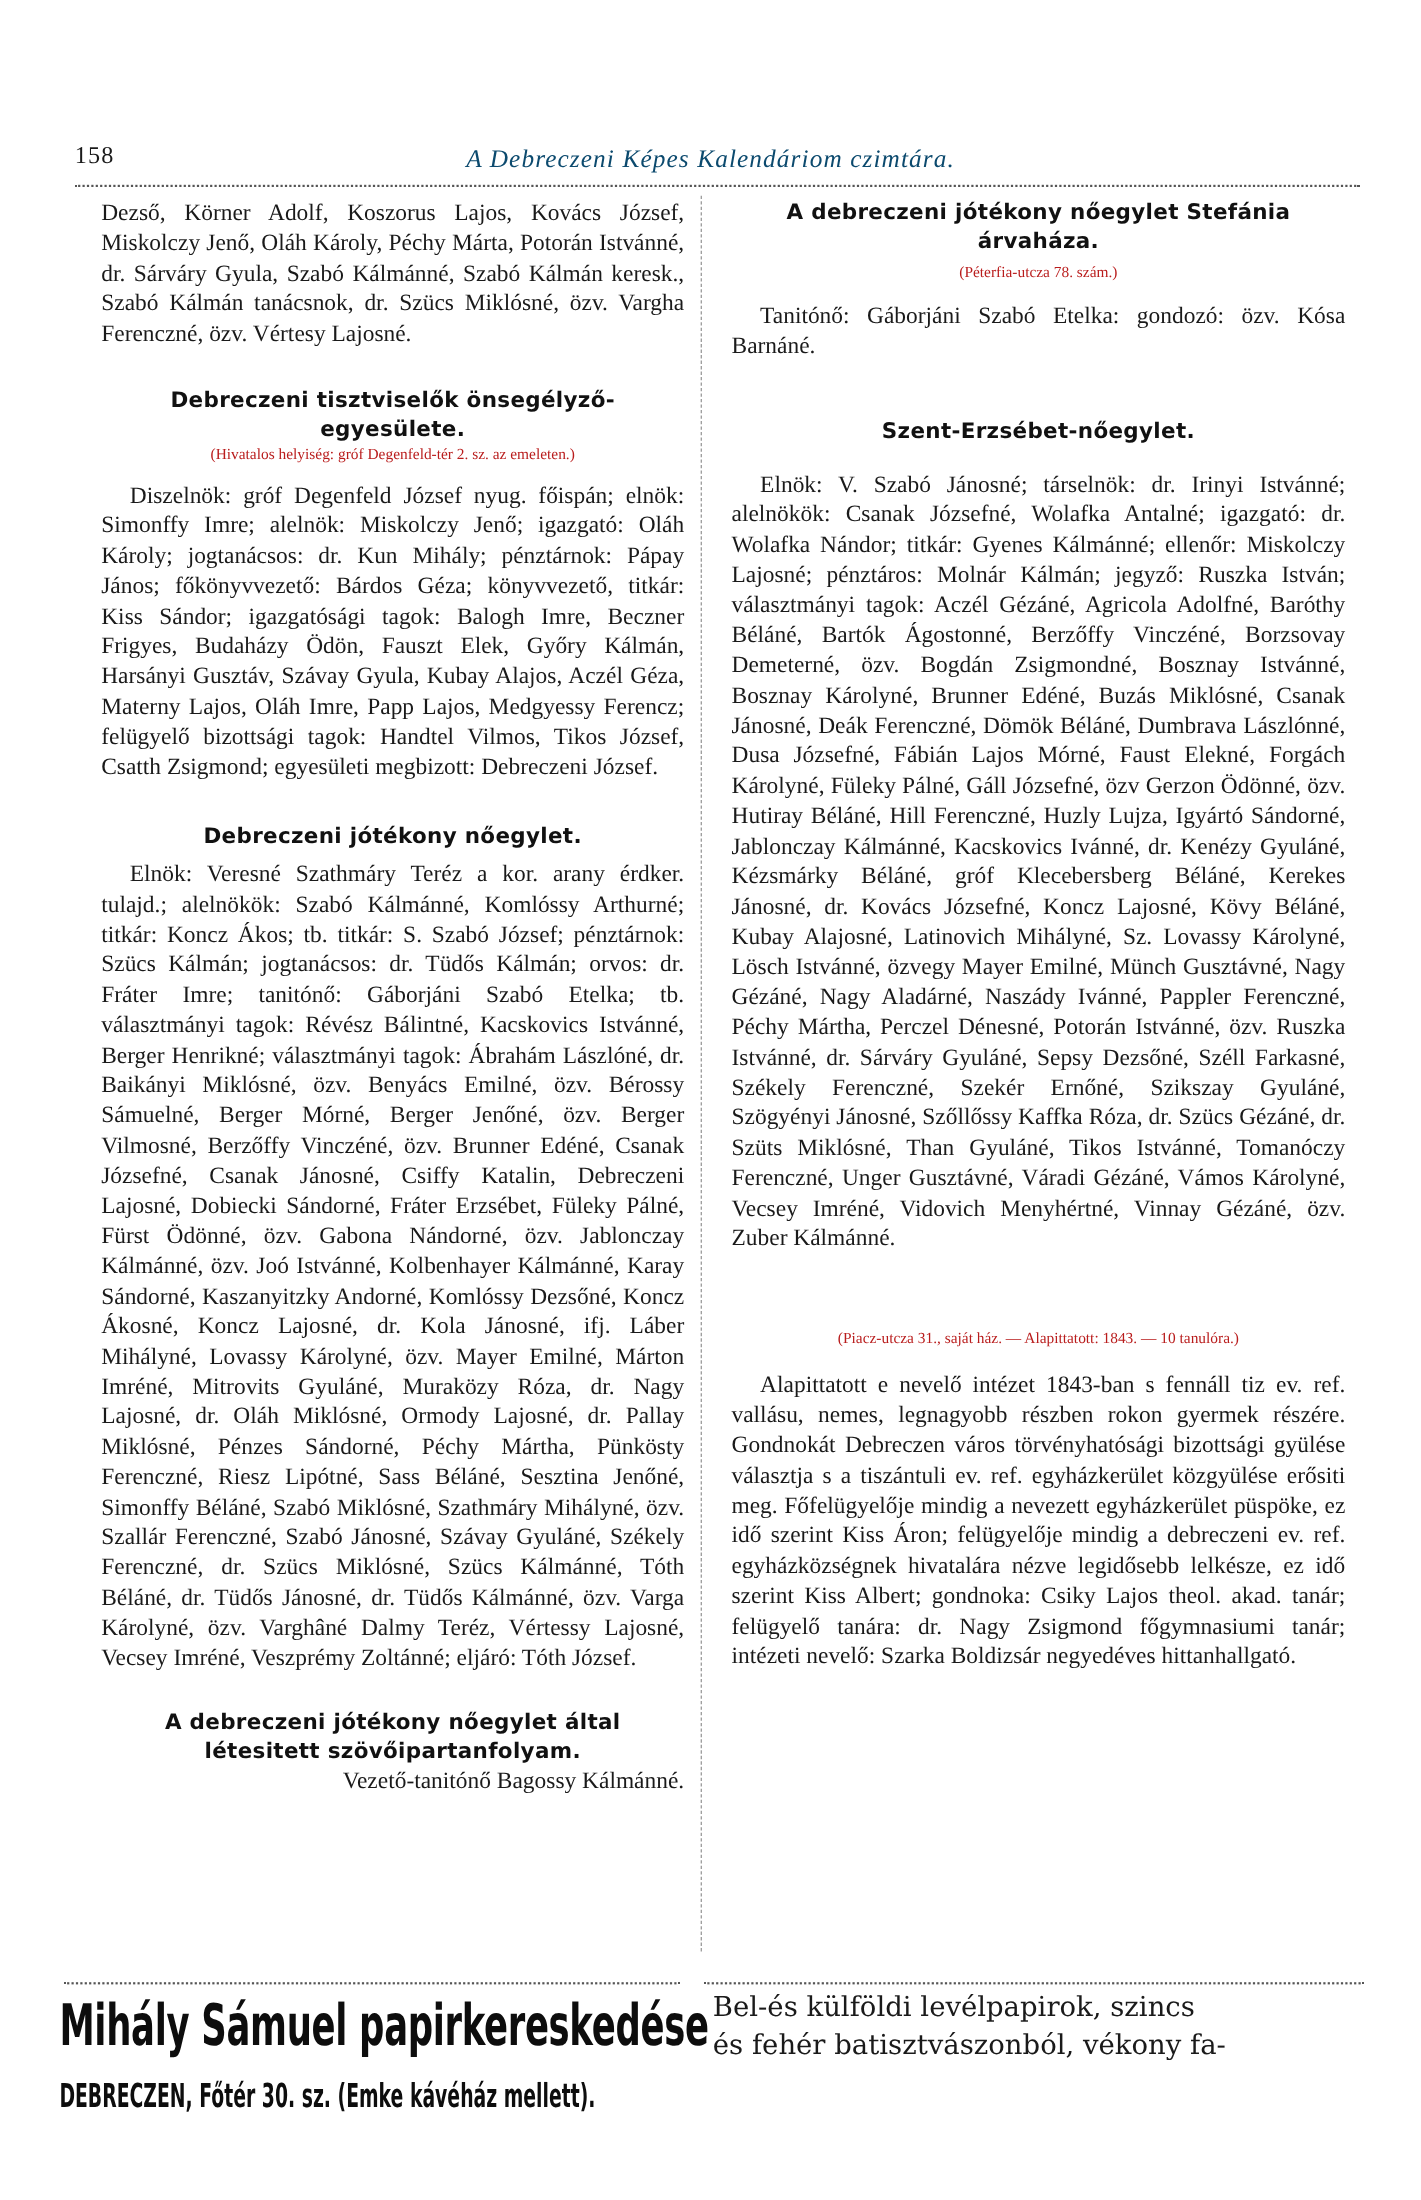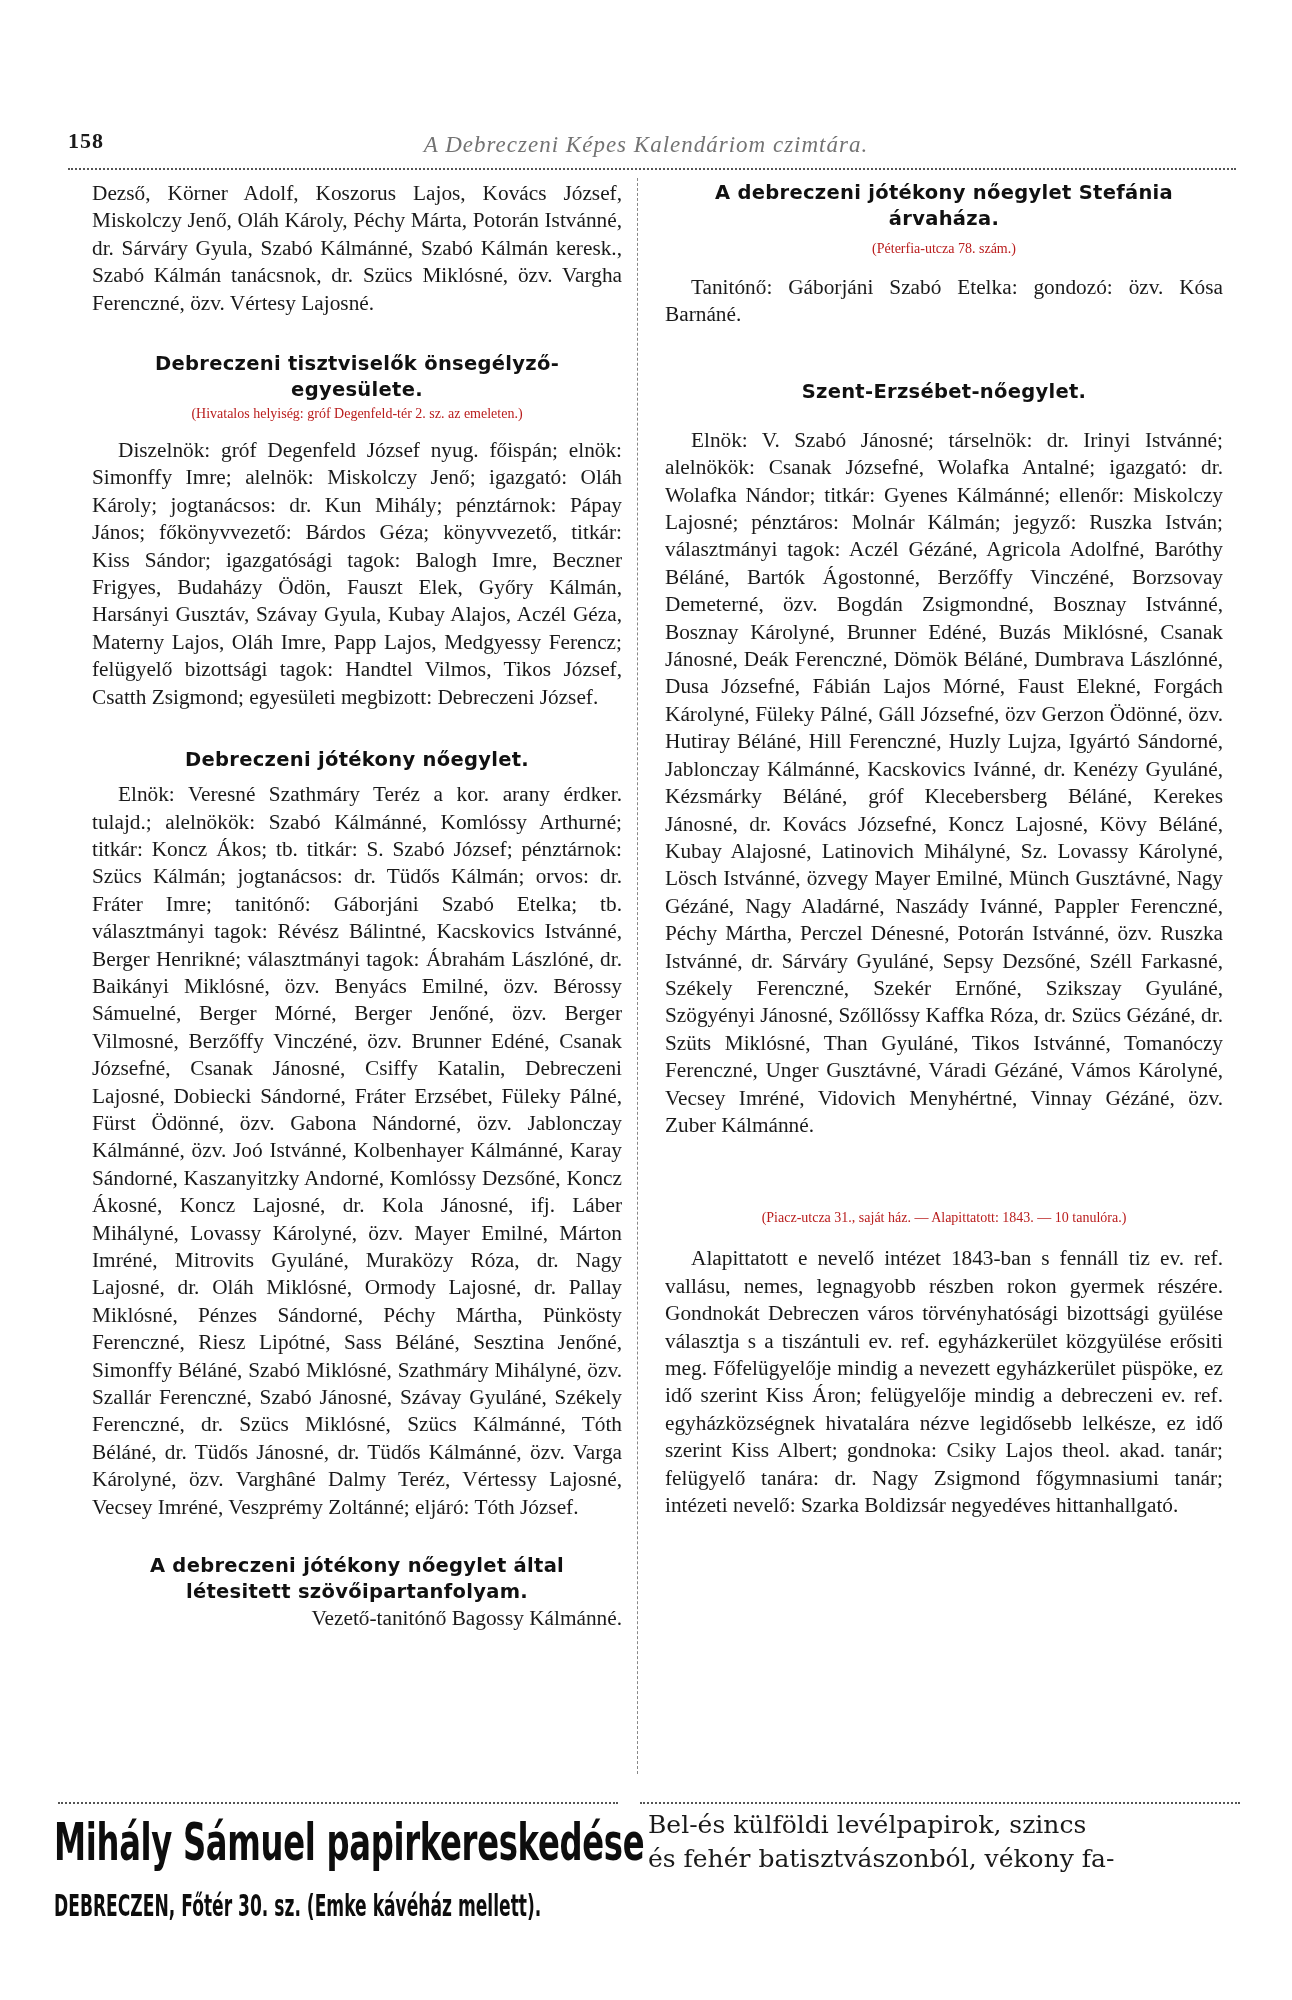--- a/index.html
+++ b/index.html
@@ -1,20 +1,20 @@
 <!DOCTYPE html>
 <html><head>
 <meta charset="utf-8">
 <style>
   html, body { margin: 0; padding: 0; background: #ffffff; }
   body { width: 1292px; height: 2000px; position: relative; overflow: hidden;
          font-family: "Liberation Serif", "DejaVu Serif", serif; color: #1a1a1a; }
-  .page-number { position: absolute; left: 68px; top: 128px; font-size: 22px; letter-spacing: 1px; font-weight: bold; }
+  .page-number { position: absolute; left: 68px; top: 128px; font-size: 22px; letter-spacing: 1px; }
   .running-head { position: absolute; left: 0; width: 1292px; top: 132px; text-align: center;
-                  font-style: italic; font-size: 23px; letter-spacing: 1px; color: #737373; }
+                  font-style: italic; font-size: 23px; letter-spacing: 1px; color: #0c4a6e; }
   .head-rule { position: absolute; left: 68px; width: 1168px; top: 168px; height: 0;
                border-top: 2px dotted #555; }
   .col { position: absolute; top: 180px; }
   .col-left { left: 92px; width: 530px; }
   .col-right { left: 652px; width: 558px; margin-left: 13px; }
   .col-divider { position: absolute; left: 637px; top: 178px; height: 1596px; width: 0;
                  border-left: 1px dashed #888; }
   p.body { margin: 0; font-size: 21.3px; line-height: 27.4px; text-align: justify; }
   p.body.indent { text-indent: 26px; }
   h2.sect { margin: 0; font-family: "DejaVu Sans", "Liberation Sans", sans-serif; font-weight: bold;

